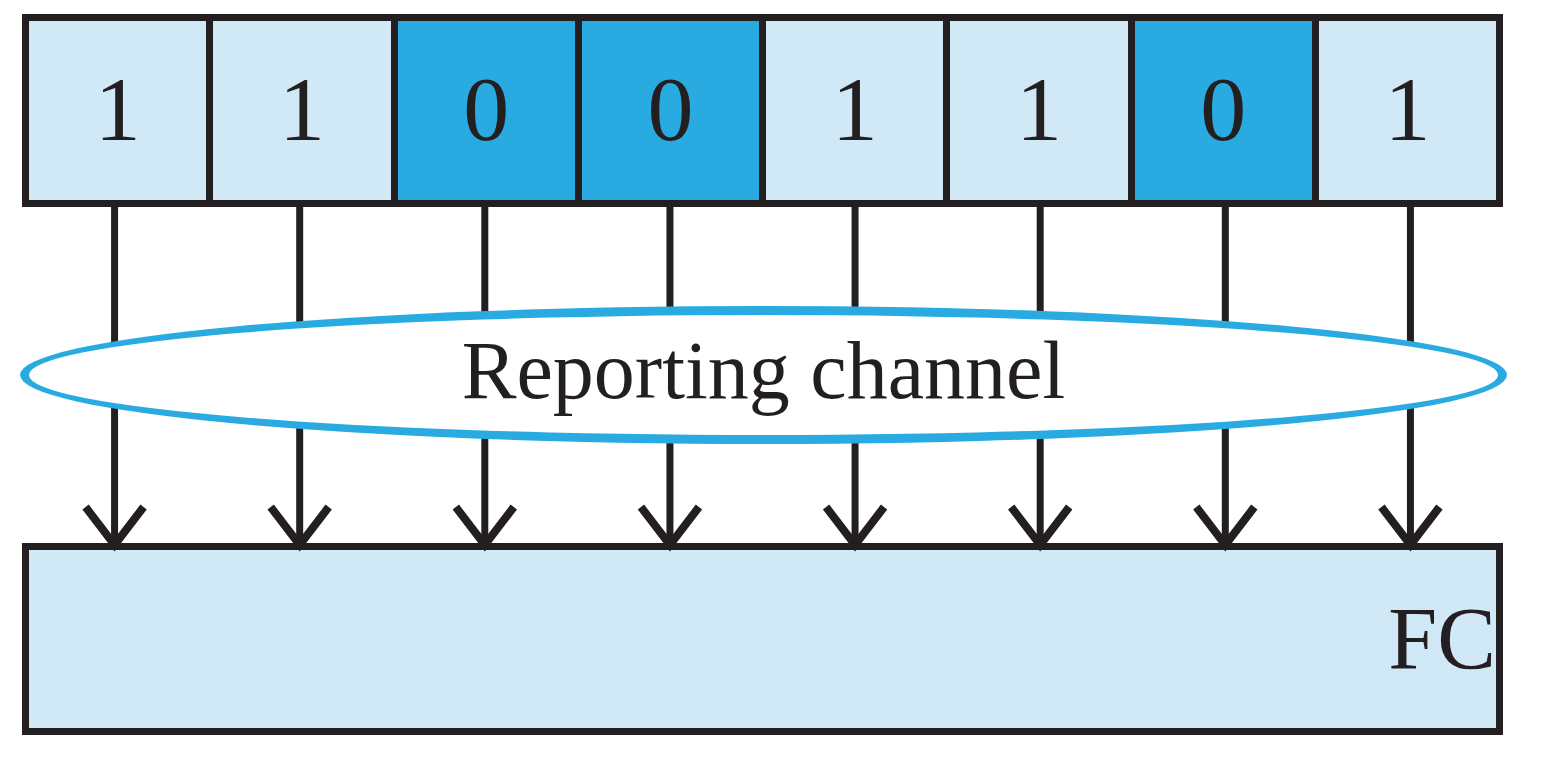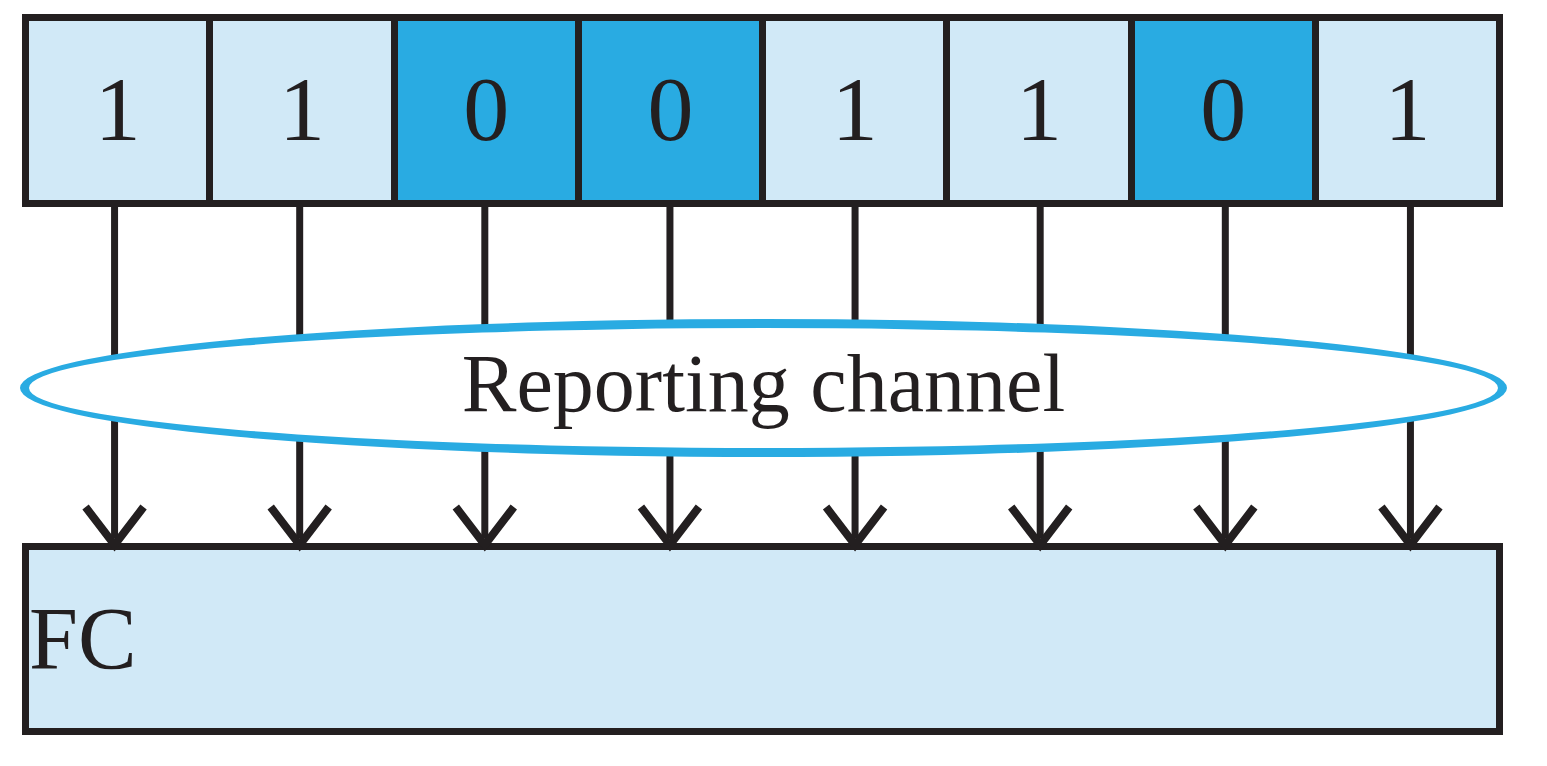--- a/index.html
+++ b/index.html
@@ -50,21 +50,21 @@
     top: 0;
     width: 1547px;
     height: 766px;
     z-index: 1;
   }
 
   
   .channel-ellipse {
     position: absolute;
     left: 20px;
-    top: 319px;
+    top: 306px;
     width: 1487px;
     height: 138px;
     box-sizing: border-box;
     border: 9px solid var(--ellipse-stroke);
     border-radius: 50%;
     background: var(--ellipse-fill, #fff);
     display: flex;
     align-items: center;
     justify-content: center;
     z-index: 2;
@@ -80,21 +80,21 @@
     position: absolute;
     left: 22px;
     top: 543px;
     width: 1481px;
     height: 192px;
     box-sizing: border-box;
     border: 7px solid var(--outline);
     background: var(--fc-fill);
     display: flex;
     align-items: center;
-    justify-content: flex-start;
+    justify-content: flex-end;
     z-index: 0;
   }
   .fc-label {
     font-size: 88px;
     line-height: 1;
   }
 </style>
 </head>
 <body>
 

